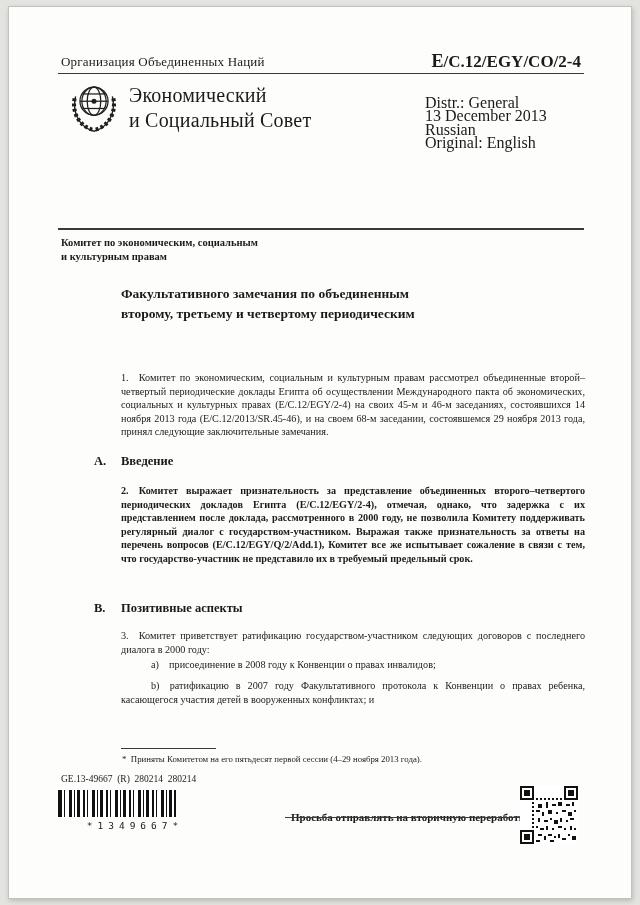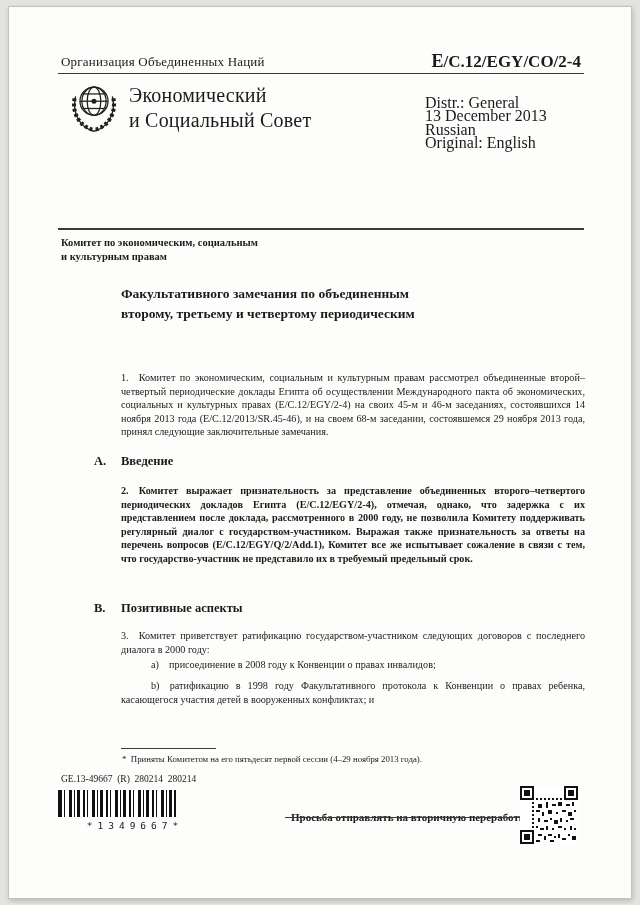--- a/index.html
+++ b/index.html
@@ -140,21 +140,21 @@
 
   <p class="abs body-para para2">2. Комитет выражает признательность за представление объединенных второго–четвертого периодических докладов Египта (E/C.12/EGY/2-4), отмечая, однако, что задержка с их представлением после доклада, рассмотренного в 2000 году, не позволила Комитету поддерживать регулярный диалог с государством-участником. Выражая также признательность за ответы на перечень вопросов (E/C.12/EGY/Q/2/Add.1), Комитет все же испытывает сожаление в связи с тем, что государство-участник не представило их в требуемый предельный срок.</p>
 
   <div class="abs section-head secB">
     <span class="letter">B.</span>
     <span>Позитивные аспекты</span>
   </div>
 
   <p class="abs body-para para3">3. Комитет приветствует ратификацию государством-участником следующих договоров с последнего диалога в 2000 году:</p>
   <p class="abs body-para item itemA">a) присоединение в 2008 году к Конвенции о правах инвалидов;</p>
-  <p class="abs body-para item itemB">b) ратификацию в 1998 году Факультативного протокола к Конвенции о правах ребенка, касающегося участия детей в вооруженных конфликтах; и</p>
+  <p class="abs body-para item itemB">b) ратификацию в 2007 году Факультативного протокола к Конвенции о правах ребенка, касающегося участия детей в вооруженных конфликтах; и</p>
 
   <div class="abs fn-rule"></div>
   <p class="abs footnote">* Приняты Комитетом на его пятьдесят первой сессии (4–29 ноября 2013 года).</p>
 
   <div class="abs ge">GE.13-49667  (R)  280214  280214</div>
 
   <div class="abs barcode"></div>
   <div class="abs barcode-text">*1349667*</div>
 
   <div class="abs recycle">

